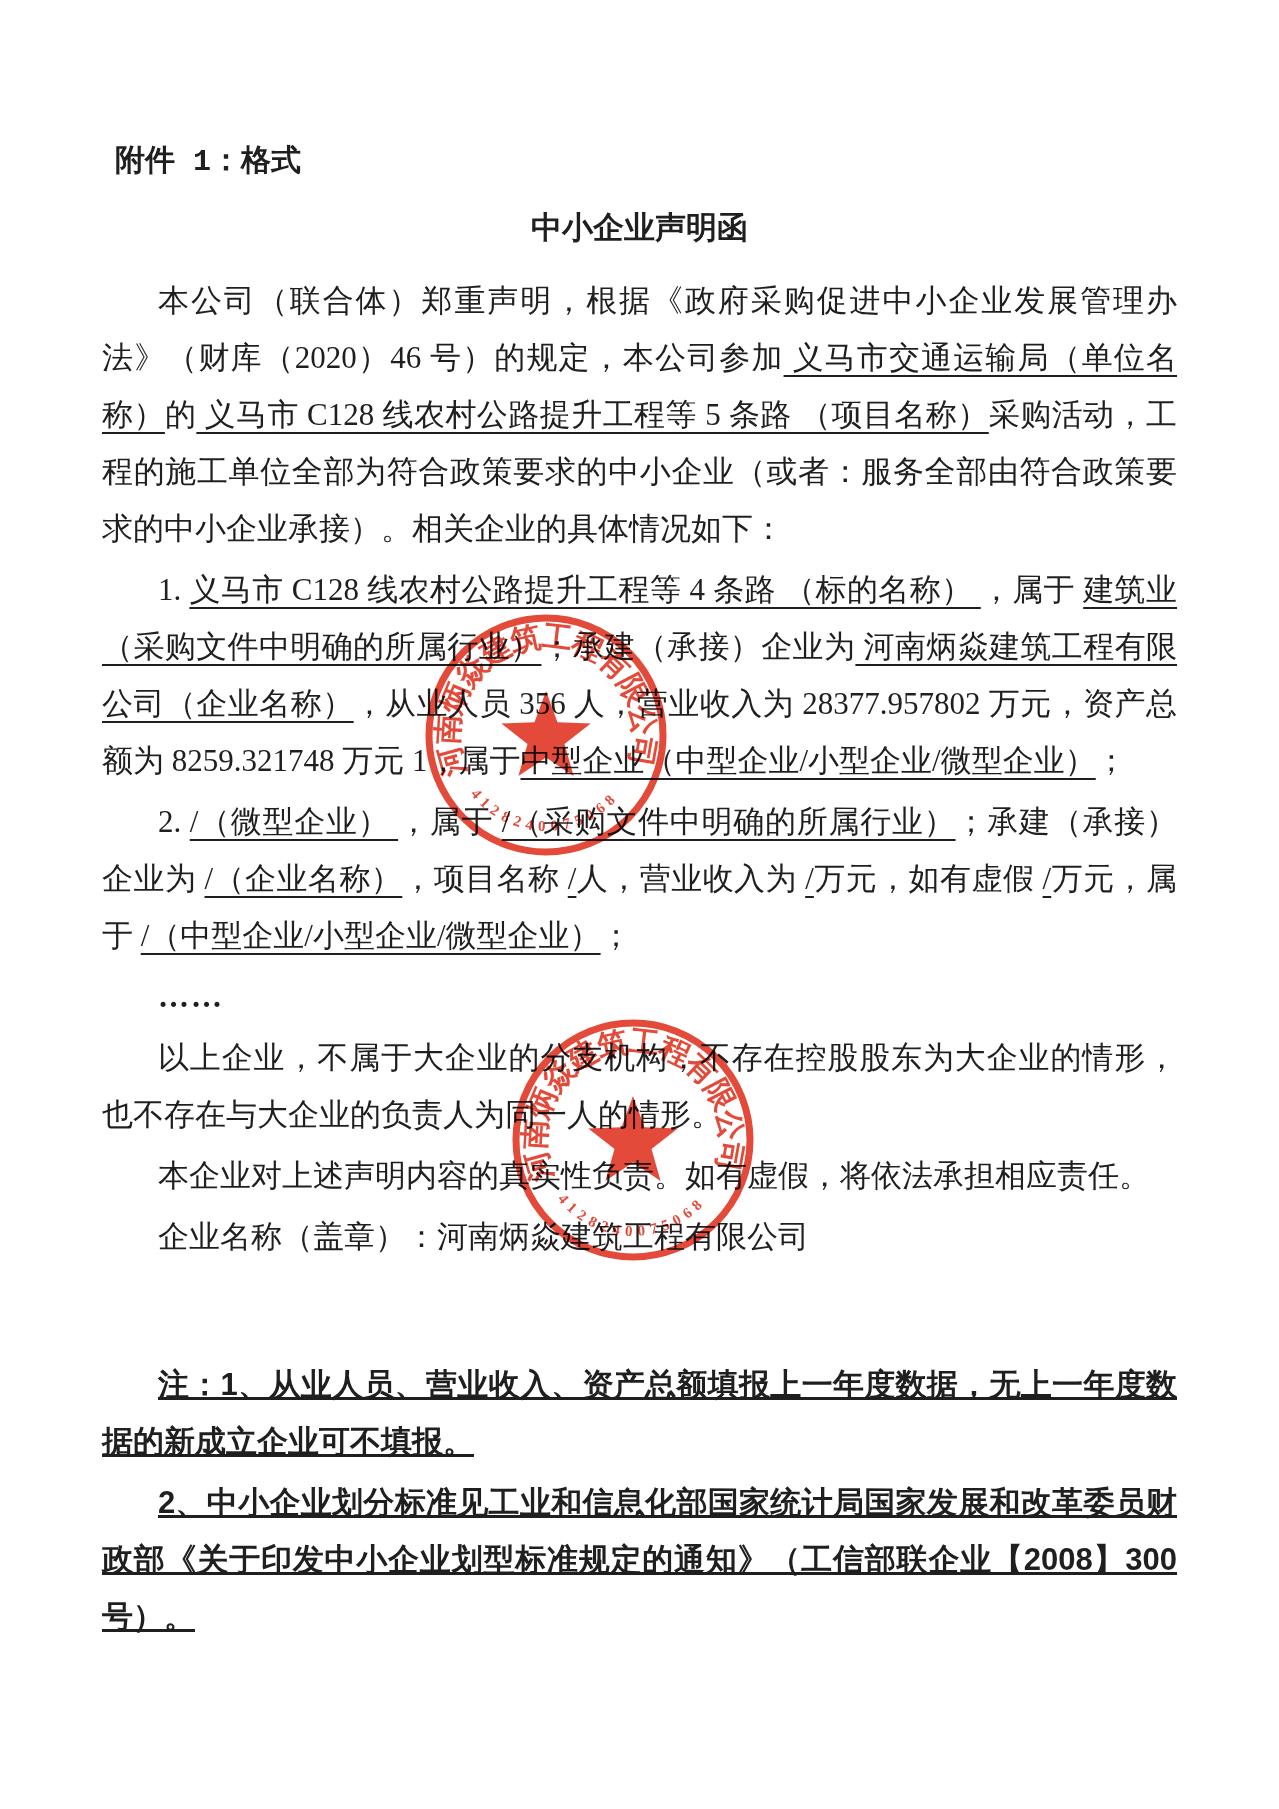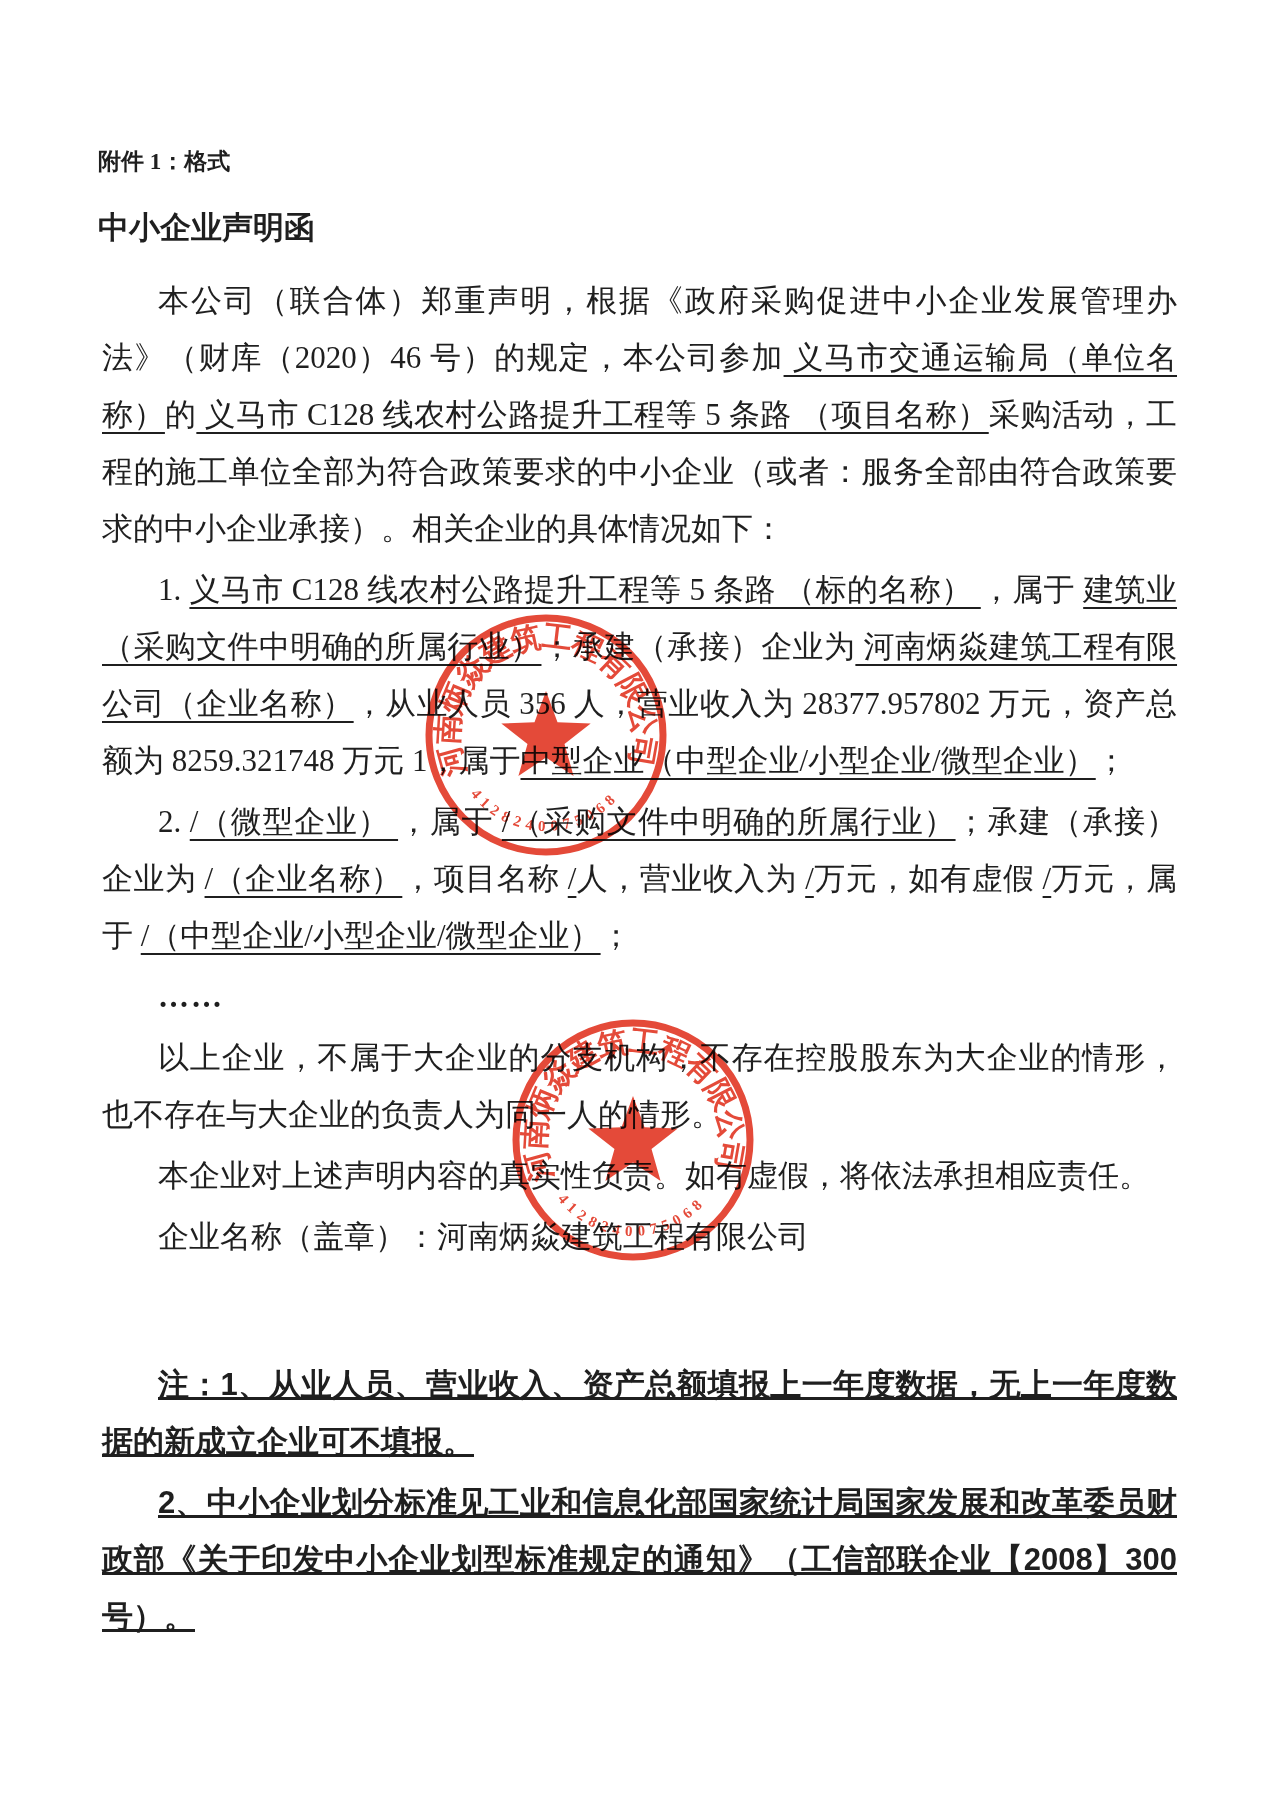--- a/index.html
+++ b/index.html
@@ -6,27 +6,27 @@
   .page{
     position:relative;
     width:1279px;height:1809px;
     background:#ffffff;
     overflow:hidden;
     font-family:"Liberation Serif","DejaVu Serif",serif;
     color:#1f1f1f;
   }
   .content{position:absolute;left:98px;width:1083px;top:0;}
   .attachment{
-    position:absolute;top:142px;left:0;
-    font-size:23px;font-weight:bold;line-height:40px;
-    font-family:Liberation Serif, serif;
+    position:absolute;top:142px;left:17px;
+    font-size:30px;font-weight:bold;line-height:40px;
+    font-family:Liberation Mono, monospace;
   }
   .doc-title{
     position:absolute;top:206px;left:0;width:100%;
-    font-size:31px;font-weight:bold;line-height:44px;
+    text-align:center;font-size:31px;font-weight:bold;line-height:44px;
   }
   .body-flow{position:absolute;top:268px;left:0;width:100%;}
   .body-flow p{
     margin:4px;
     font-size:31px;line-height:57px;
     text-align:justify;
     text-indent:56px;
   }
   .u{
     text-decoration:underline;
@@ -54,21 +54,21 @@
   <div class="content">
 
     <div class="attachment">附件 1：格式</div>
 
     <div class="doc-title">中小企业声明函</div>
 
     <div class="body-flow">
 
       <p><span>本公司（联合体）郑重声明，根据《政府采购促进中小企业发展管理办法》（财库（2020）46 号）的规定，本公司参加</span><span class="u"> 义马市交通运输局（单位名称）</span><span>的</span><span class="u"> 义马市 C128 线农村公路提升工程等 5 条路 （项目名称）</span><span>采购活动，工程的施工单位全部为符合政策要求的中小企业（或者：服务全部由符合政策要求的中小企业承接）。相关企业的具体情况如下：</span></p>
 
-      <p><span>1. </span><span class="u"> 义马市 C128 线农村公路提升工程等 5 条路 （标的名称） </span><span>，属于 </span><span class="u">建筑业（采购文件中明确的所属行业）</span><span>；承建（承接）企业为</span><span class="u"> 河南炳焱建筑工程有限公司（企业名称）</span><span>，从业人员 356 人，营业收入为 28377.957802 万元，资产总额为 8259.321748 万元 1，属于</span><span class="u">中型企业（中型企业/小型企业/微型企业）</span><span>；</span></p>
+      <p><span>1. </span><span class="u"> 义马市 C128 线农村公路提升工程等 4 条路 （标的名称） </span><span>，属于 </span><span class="u">建筑业（采购文件中明确的所属行业）</span><span>；承建（承接）企业为</span><span class="u"> 河南炳焱建筑工程有限公司（企业名称）</span><span>，从业人员 356 人，营业收入为 28377.957802 万元，资产总额为 8259.321748 万元 1，属于</span><span class="u">中型企业（中型企业/小型企业/微型企业）</span><span>；</span></p>
 
       <p><span>2. </span><span class="u">/（微型企业） </span><span>，属于 </span><span class="u">/（采购文件中明确的所属行业）</span><span>；承建（承接）企业为 </span><span class="u">/（企业名称）</span><span>，项目名称 </span><span class="u">/</span><span>人，营业收入为 </span><span class="u">/</span><span>万元，如有虚假 </span><span class="u">/</span><span>万元，属于 </span><span class="u">/（中型企业/小型企业/微型企业）</span><span>；</span></p>
 
       <p class="ellipsis-line">……</p>
 
       <p>以上企业，不属于大企业的分支机构，不存在控股股东为大企业的情形，也不存在与大企业的负责人为同一人的情形。</p>
 
       <p>本企业对上述声明内容的真实性负责。如有虚假，将依法承担相应责任。</p>
 
       <div class="sig">

